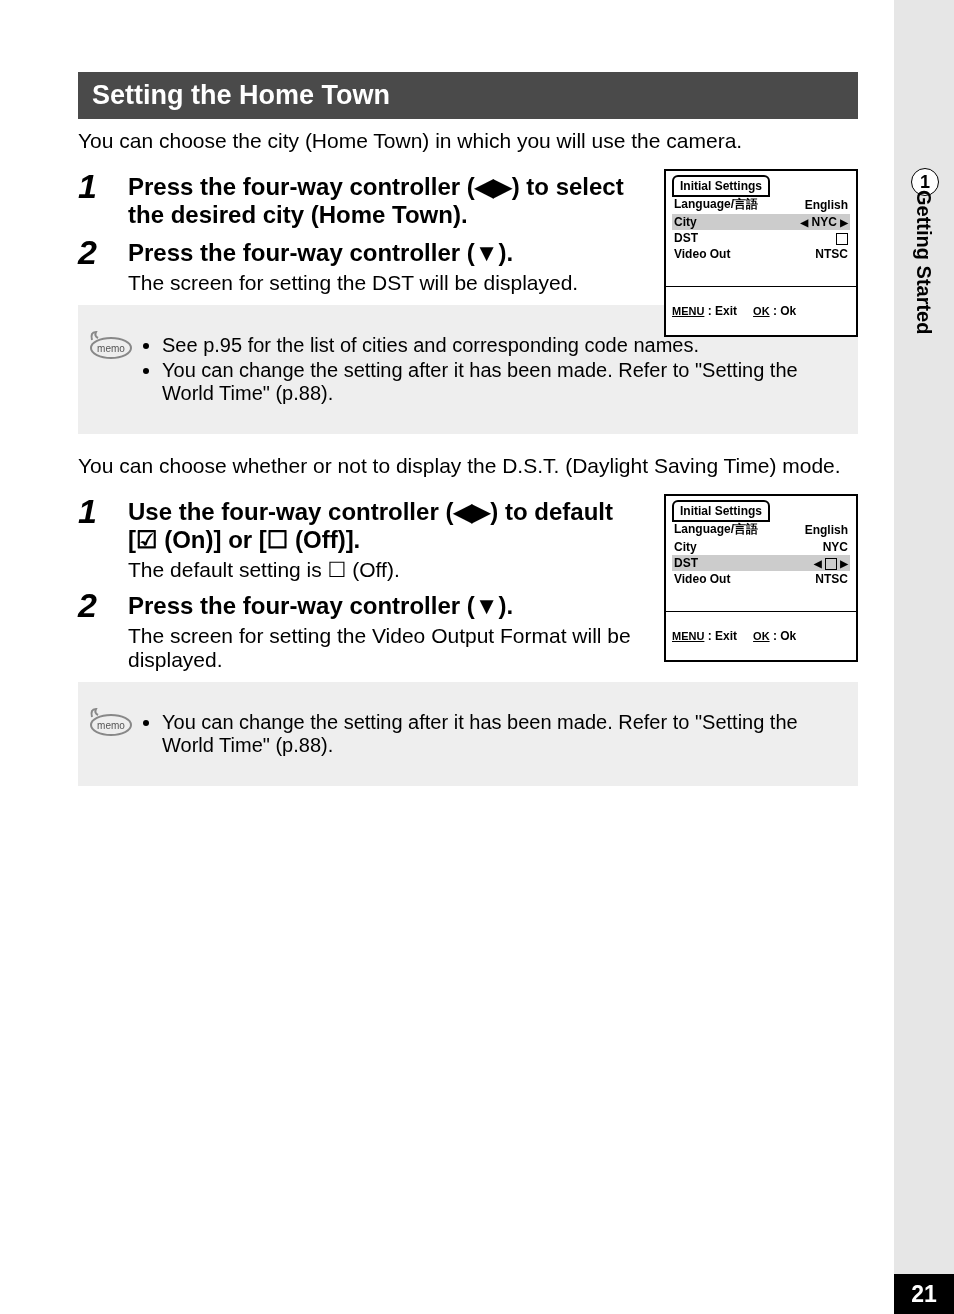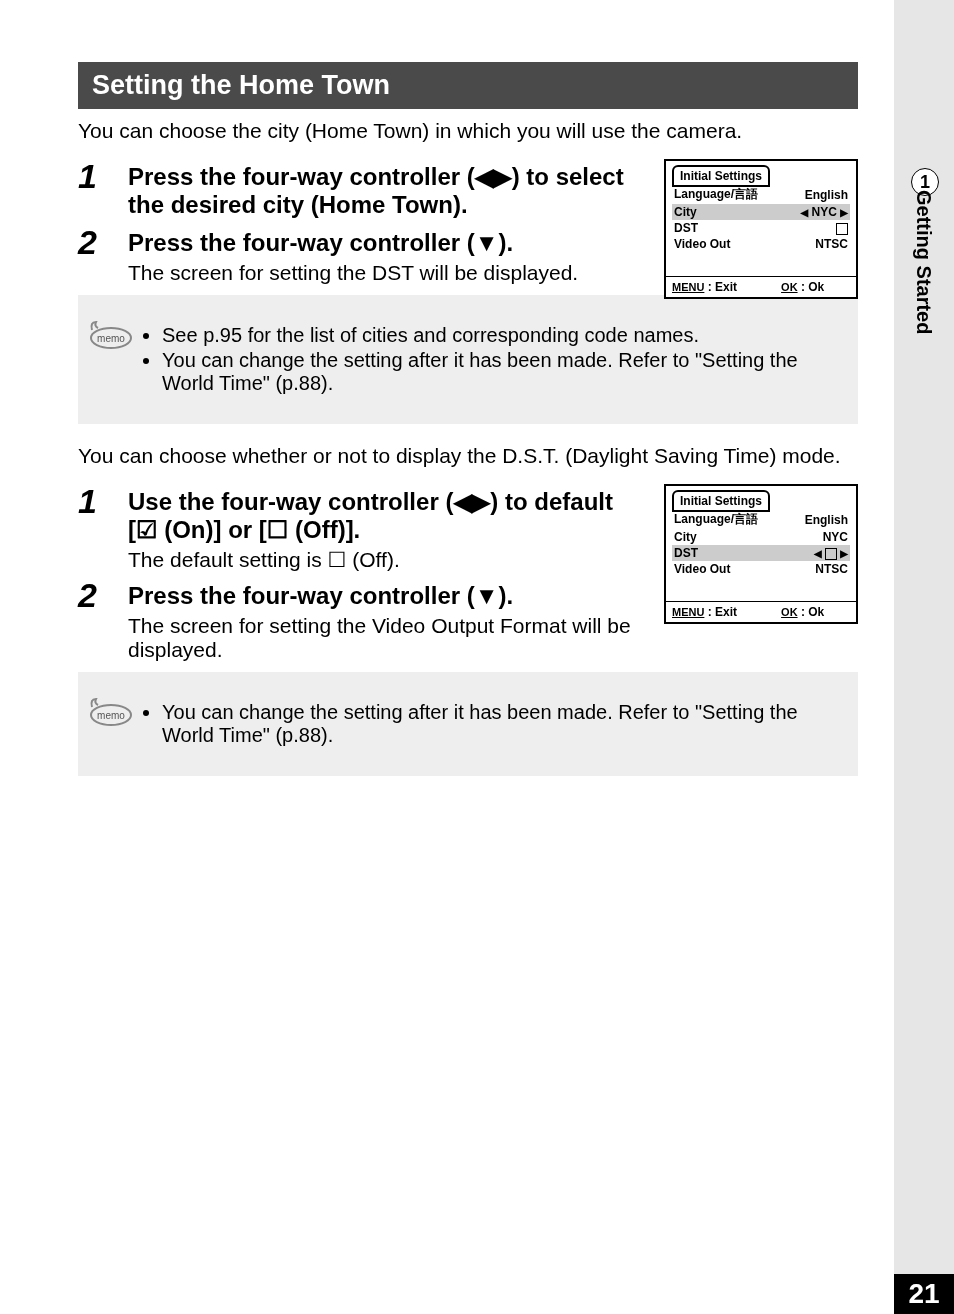--- a/index.html
+++ b/index.html
@@ -1,21 +1,21 @@
 <!DOCTYPE html>
 <html><head>
 <meta charset="utf-8">
 <style>
 html,body{margin:0;padding:0;background:#fff;font-family:Arial,Helvetica,sans-serif;color:#000}
 .page{width:954px;height:1314px;position:relative;background:#fff}
 .rightbar{position:absolute;top:0;right:0;width:60px;height:100%;background:#e6e6e6}
-.rightbar .pagenum{position:absolute;bottom:0;left:0;width:60px;height:40px;background:#000;color:#fff;font-weight:bold;font-size:28px;text-align:center;line-height:40px}
+.rightbar .pagenum{position:absolute;bottom:0;left:0;width:60px;height:40px;background:#000;color:#fff;font-weight:bold;font-size:23px;text-align:center;line-height:40px}
 .rightbar .section-label{position:absolute;top:190px;left:18px;writing-mode:vertical-rl;text-orientation:mixed;font-size:20px;font-weight:bold}
 .circle{width:26px;height:26px;border-radius:50%;background:#fff;border:1px solid #000;display:flex;align-items:center;justify-content:center;font-weight:bold;font-size:18px;position:absolute;left:17px;top:168px}
-.content{position:absolute;left:78px;top:62px;width:780px}
+.content{position:absolute;left:78px;top:72px;width:780px}
 .section-title{background:#4a4a4a;color:#fff;font-weight:bold;font-size:27px;padding:8px 14px;margin:0 0 10px 0}
 .intro{font-size:21px;margin:6px 0 16px 0}
 .step{display:flex;margin-bottom:6px}
 .stepnum{font-size:34px;font-weight:bold;font-style:italic;width:50px;flex-shrink:0;line-height:1}
 .stepbody{flex:1;padding-top:4px;padding-right:220px}
 .stepbody .b{font-weight:bold;font-size:24px}
 .stepbody .desc{font-size:21px;margin-top:4px}
 .memo-block{background:#eee;display:flex;align-items:flex-start;padding:21px 10px;margin:10px 0 20px 0}
 .memo-icon{width:48px;flex-shrink:0}
 .memo-icon svg{display:block}
@@ -23,21 +23,21 @@
 .memo-body ul{margin:8px;padding-left:18px}
 .memo-body li{margin:2px 0}
 .lcd{position:absolute;right:0;width:190px;border:2px solid #000;background:#fff;font-size:12px}
 .lcd .tabflap{border-bottom:2px solid #000;display:inline-block;padding:2px 6px;border-top-left-radius:6px;border-top-right-radius:6px;border-top:2px solid #000;border-left:2px solid #000;border-right:2px solid #000;margin:4px 0 -2px 6px;font-weight:bold}
 .lcd .lcd-body{padding:0 6px 6px 6px}
 .lcd table{width:100%;border-collapse:collapse;font-weight:bold}
 .lcd td{padding:1px 2px}
 .lcd .hl{background:#ccc}
 .lcd .val{text-align:right}
 .lcd .arrows{font-size:10px}
-.lcd .footer{border-top:1px solid #000;margin-top:18px;padding:3px 6px;font-weight:bold;display:flex;gap:44px}
+.lcd .footer{border-top:1px solid #000;margin-top:18px;padding:17px 6px;font-weight:bold;display:flex;gap:16px}
 .lcd .btnlabel{text-decoration:underline;font-size:11px}
 .checkbox{display:inline-block;width:10px;height:10px;border:1px solid #000;vertical-align:middle}
 </style>
 </head>
 <body>
 
 <div class="page">
   <div class="rightbar">
     <div class="circle">1</div>
     <div class="section-label">Getting Started</div>

